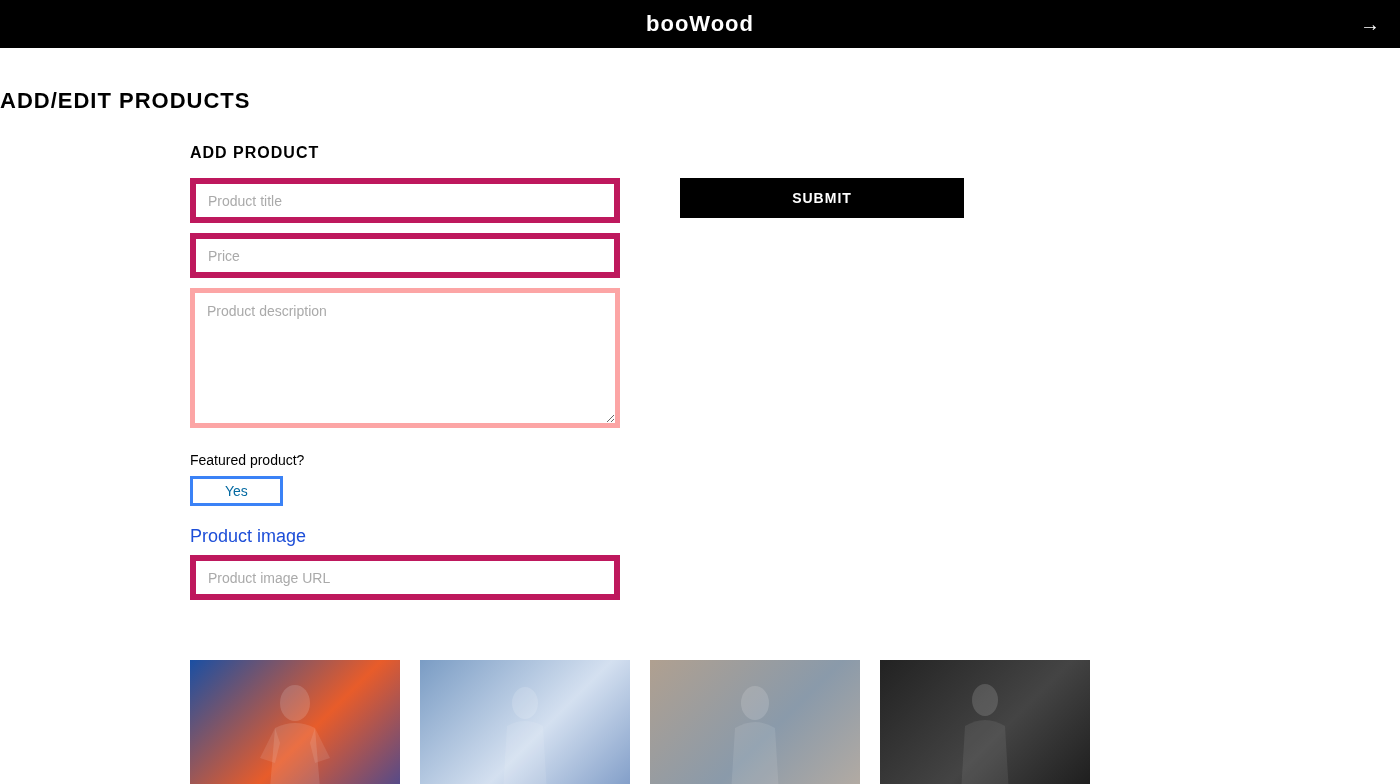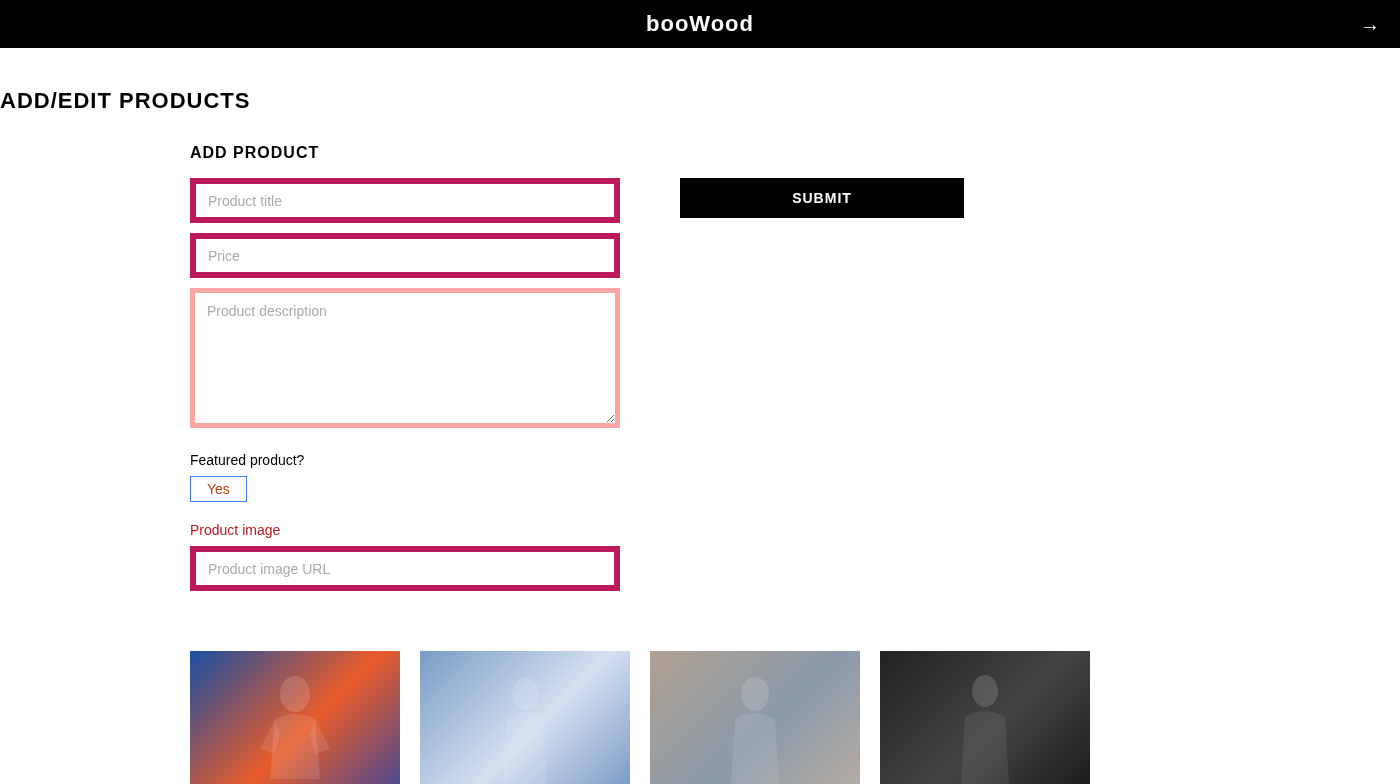--- a/index.html
+++ b/index.html
@@ -125,36 +125,36 @@
       margin-bottom: 20px;
     }
 
     .featured-label {
       font-size: 14px;
       margin-bottom: 8px;
       color: #000;
     }
 
     .featured-toggle {
-      border: 1px solid #3b82f6;
+      border: 3px solid #3b82f6;
       background: #ffffff;
-      padding: 4px 16px;
+      padding: 4px 32px;
       font-size: 14px;
       cursor: pointer;
-      color: #c2410c;
+      color: #0369a1;
     }
 
     .product-image-section {
       margin-bottom: 10px;
     }
 
     .product-image-label {
-      font-size: 14px;
+      font-size: 18px;
       margin-bottom: 8px;
-      color: #b91c1c;
+      color: #1d4ed8;
       margin-top: 20px;
     }
 
     .submit-btn {
       background: #000000;
       color: #ffffff;
       border: none;
       height: 40px;
       padding: 0 40px;
       font-size: 14px;

